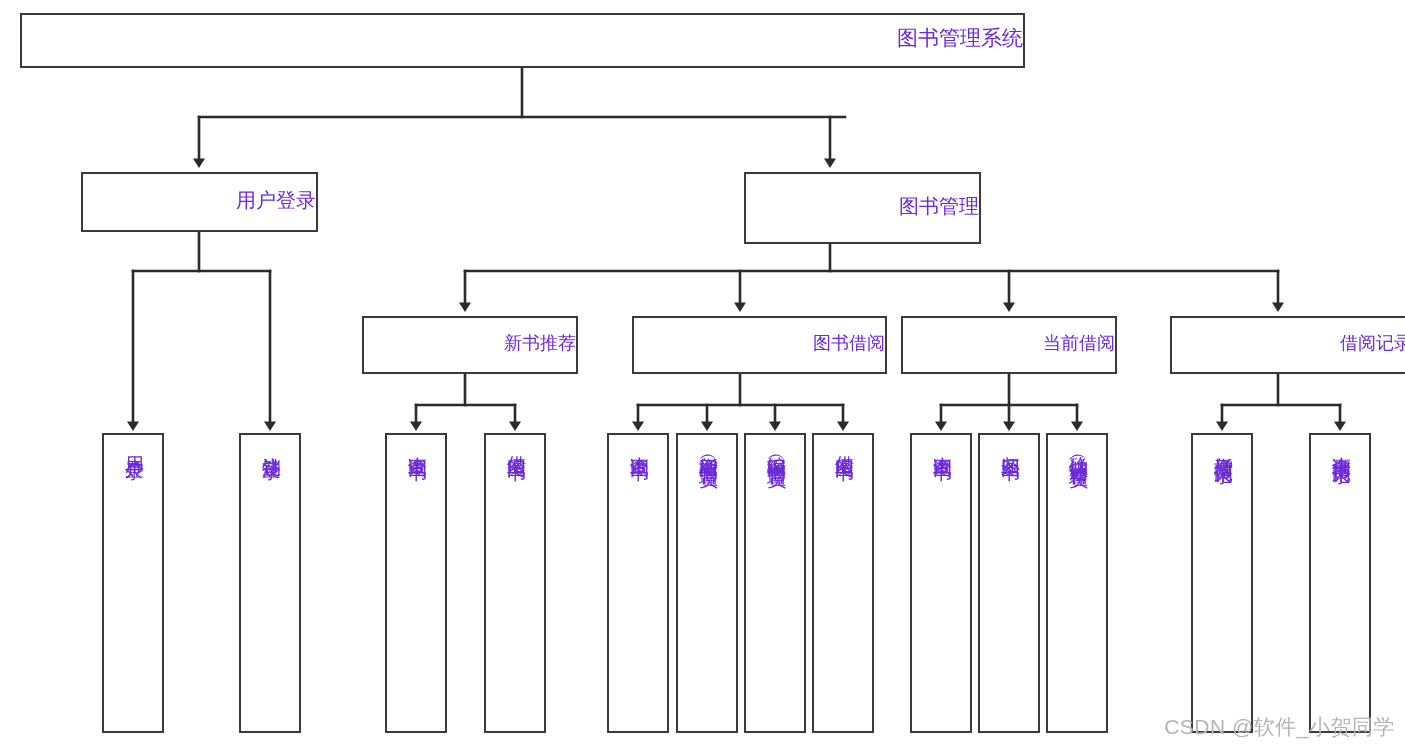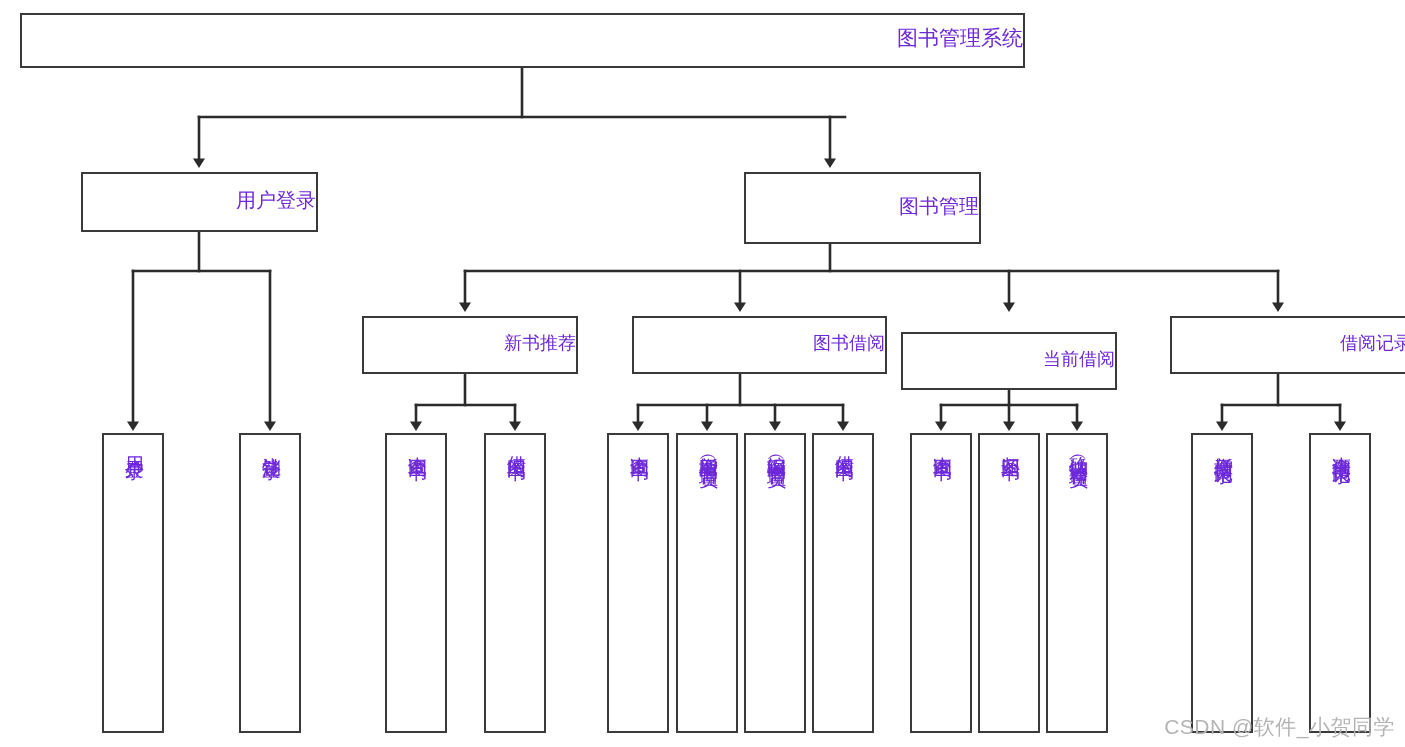--- a/index.html
+++ b/index.html
@@ -141,21 +141,21 @@
   <div class="node level2" style="left:712px; top:172px; width:237px; height:72px;margin-left:32px;">
     <span class="label">图书管理</span>
   </div>
 
   <div class="node level3" style="left:362px; top:316px; width:216px; height:58px;">
     <span class="label">新书推荐</span>
   </div>
   <div class="node level3" style="left:632px; top:316px; width:255px; height:58px;">
     <span class="label">图书借阅</span>
   </div>
-  <div class="node level3" style="left:901px; top:316px; width:216px; height:58px;margin-top:16px;">
+  <div class="node level3" style="left:901px; top:316px; width:216px; height:58px;">
     <span class="label">当前借阅</span>
   </div>
   <div class="node level3" style="left:1170px; top:316px; width:244px; height:58px;">
     <span class="label">借阅记录</span>
   </div>
 
   <div class="node leaf" style="left:102px; top:433px; width:62px; height:300px;">
     <span class="label">用户登录</span>
   </div>
   <div class="node leaf" style="left:239px; top:433px; width:62px; height:300px;">

